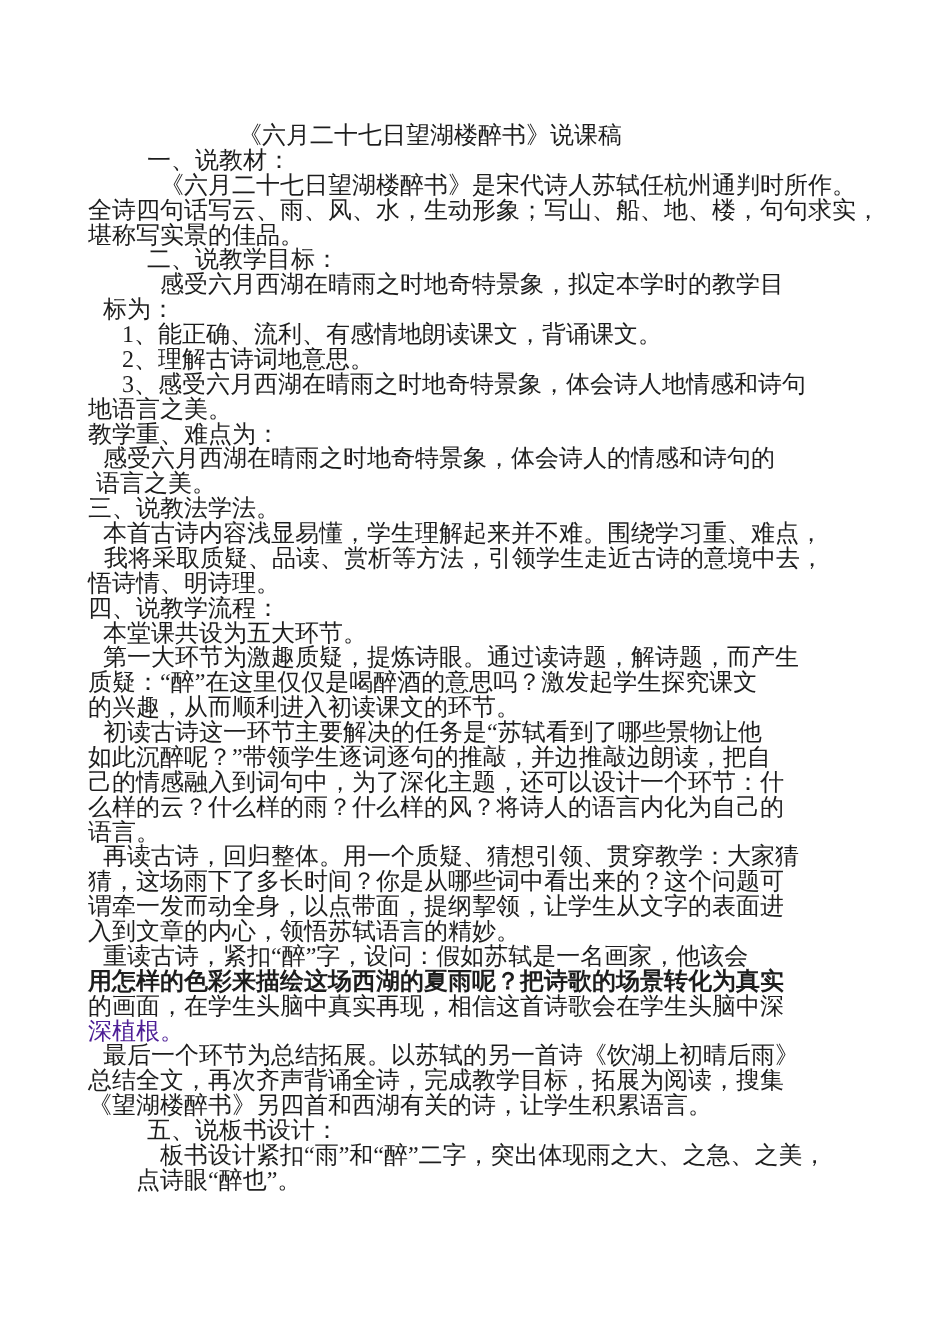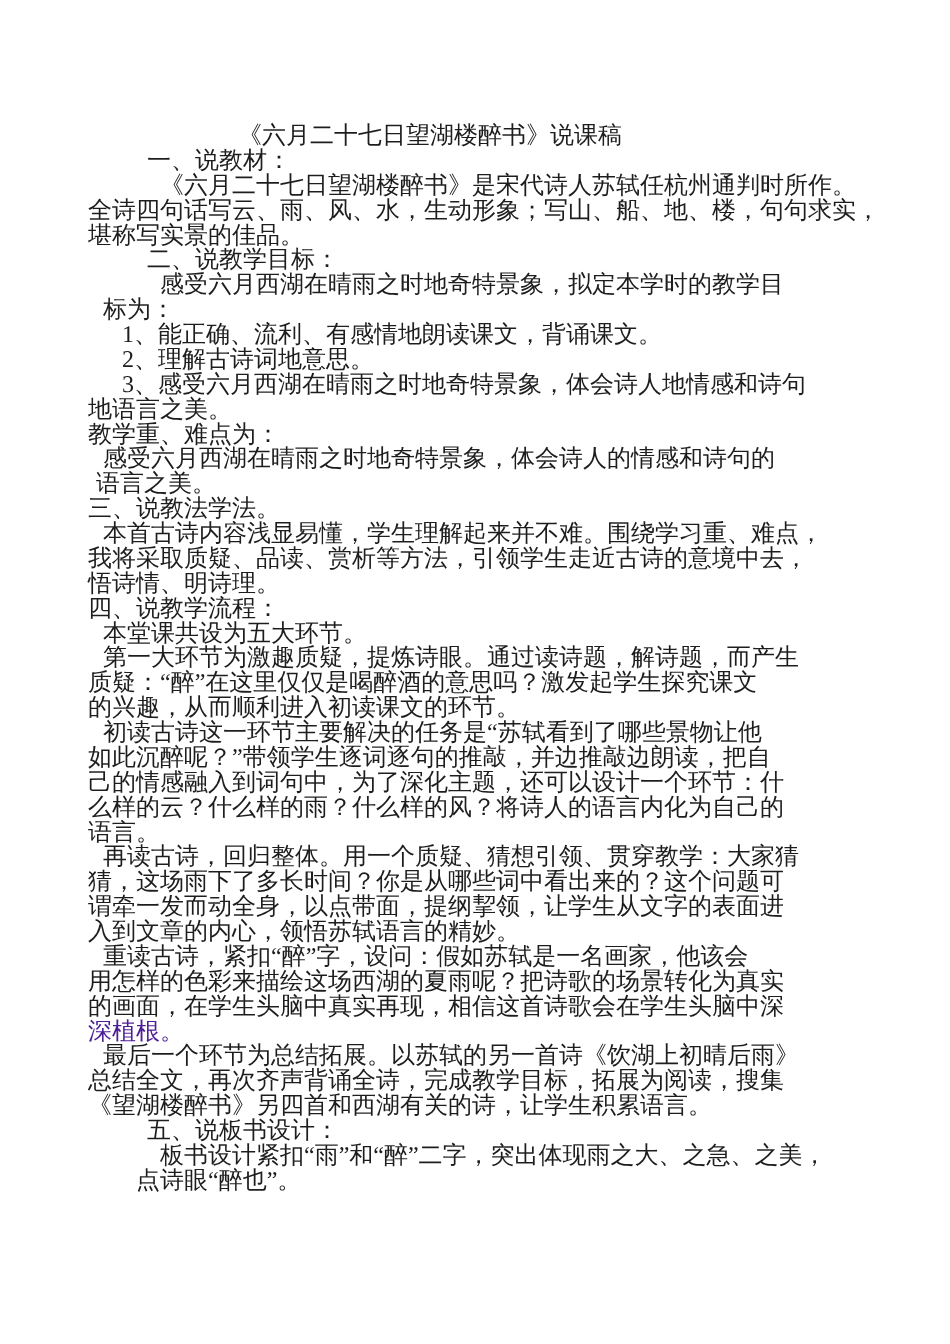--- a/index.html
+++ b/index.html
@@ -44,38 +44,38 @@
       <div class="doc-line" style="color: rgb(29, 29, 29); padding-left: 15px;">标为：</div>
       <div class="doc-line" style="color: rgb(29, 29, 29); padding-left: 34px;">1、能正确、流利、有感情地朗读课文，背诵课文。</div>
       <div class="doc-line" style="color: rgb(29, 29, 29); padding-left: 34px;">2、理解古诗词地意思。</div>
       <div class="doc-line" style="color: rgb(29, 29, 29); padding-left: 34px;">3、感受六月西湖在晴雨之时地奇特景象，体会诗人地情感和诗句</div>
       <div class="doc-line" style="color: rgb(29, 29, 29); padding-left: 0px;">地语言之美。</div>
       <div class="doc-line" style="color: rgb(29, 29, 29); padding-left: 0px;">教学重、难点为：</div>
       <div class="doc-line" style="color: rgb(29, 29, 29); padding-left: 15px;">感受六月西湖在晴雨之时地奇特景象，体会诗人的情感和诗句的</div>
       <div class="doc-line" style="color: rgb(29, 29, 29); padding-left: 0px; margin-left: 8px;">语言之美。</div>
       <div class="doc-line" style="color: rgb(29, 29, 29); padding-left: 0px;">三、说教法学法。</div>
       <div class="doc-line" style="color: rgb(29, 29, 29); padding-left: 15px;">本首古诗内容浅显易懂，学生理解起来并不难。围绕学习重、难点，</div>
-      <div class="doc-line" style="color: rgb(29, 29, 29); padding-left: 0px;">我将采取质疑、品读、赏析等方法，引领学生走近古诗的意境中去，</div>
+      <div class="doc-line" style="color: rgb(29, 29, 29); padding-left: 0px; margin-left: 16px;">我将采取质疑、品读、赏析等方法，引领学生走近古诗的意境中去，</div>
       <div class="doc-line" style="color: rgb(29, 29, 29); padding-left: 0px;">悟诗情、明诗理。</div>
       <div class="doc-line" style="color: rgb(29, 29, 29); padding-left: 0px;">四、说教学流程：</div>
       <div class="doc-line" style="color: rgb(29, 29, 29); padding-left: 15px;">本堂课共设为五大环节。</div>
       <div class="doc-line" style="color: rgb(29, 29, 29); padding-left: 15px;">第一大环节为激趣质疑，提炼诗眼。通过读诗题，解诗题，而产生</div>
       <div class="doc-line" style="color: rgb(29, 29, 29); padding-left: 0px;">质疑：“醉”在这里仅仅是喝醉酒的意思吗？激发起学生探究课文</div>
       <div class="doc-line" style="color: rgb(29, 29, 29); padding-left: 0px;">的兴趣，从而顺利进入初读课文的环节。</div>
       <div class="doc-line" style="color: rgb(29, 29, 29); padding-left: 15px;">初读古诗这一环节主要解决的任务是“苏轼看到了哪些景物让他</div>
       <div class="doc-line" style="color: rgb(29, 29, 29); padding-left: 0px;">如此沉醉呢？”带领学生逐词逐句的推敲，并边推敲边朗读，把自</div>
       <div class="doc-line" style="color: rgb(29, 29, 29); padding-left: 0px;">己的情感融入到词句中，为了深化主题，还可以设计一个环节：什</div>
       <div class="doc-line" style="color: rgb(29, 29, 29); padding-left: 0px;">么样的云？什么样的雨？什么样的风？将诗人的语言内化为自己的</div>
       <div class="doc-line" style="color: rgb(29, 29, 29); padding-left: 0px;">语言。</div>
       <div class="doc-line" style="color: rgb(29, 29, 29); padding-left: 15px;">再读古诗，回归整体。用一个质疑、猜想引领、贯穿教学：大家猜</div>
       <div class="doc-line" style="color: rgb(29, 29, 29); padding-left: 0px;">猜，这场雨下了多长时间？你是从哪些词中看出来的？这个问题可</div>
       <div class="doc-line" style="color: rgb(29, 29, 29); padding-left: 0px;">谓牵一发而动全身，以点带面，提纲挈领，让学生从文字的表面进</div>
       <div class="doc-line" style="color: rgb(29, 29, 29); padding-left: 0px;">入到文章的内心，领悟苏轼语言的精妙。</div>
       <div class="doc-line" style="color: rgb(29, 29, 29); padding-left: 15px;">重读古诗，紧扣“醉”字，设问：假如苏轼是一名画家，他该会</div>
-      <div class="doc-line" style="color: rgb(29, 29, 29); padding-left: 0px;">用怎样的色彩来描绘这场西湖的夏雨呢？把诗歌的场景转化为真实</div>
+      <div class="doc-line" style="color: rgb(29, 29, 29); padding-left: 0px; font-weight: bold;">用怎样的色彩来描绘这场西湖的夏雨呢？把诗歌的场景转化为真实</div>
       <div class="doc-line" style="color: rgb(29, 29, 29); padding-left: 0px;">的画面，在学生头脑中真实再现，相信这首诗歌会在学生头脑中深</div>
       <div class="doc-line" style="color: #4c1d95; padding-left: 0px;">深植根。</div>
       <div class="doc-line" style="color: rgb(29, 29, 29); padding-left: 15px;">最后一个环节为总结拓展。以苏轼的另一首诗《饮湖上初晴后雨》</div>
       <div class="doc-line" style="color: rgb(29, 29, 29); padding-left: 0px;">总结全文，再次齐声背诵全诗，完成教学目标，拓展为阅读，搜集</div>
       <div class="doc-line" style="color: rgb(29, 29, 29); padding-left: 0px;">《望湖楼醉书》另四首和西湖有关的诗，让学生积累语言。</div>
       <div class="doc-line" style="color: rgb(29, 29, 29); padding-left: 59px;">五、说板书设计：</div>
       <div class="doc-line" style="color: rgb(29, 29, 29); padding-left: 72px;">板书设计紧扣“雨”和“醉”二字，突出体现雨之大、之急、之美，</div>
       <div class="doc-line" style="color: rgb(29, 29, 29); padding-left: 48px;">点诗眼“醉也”。</div>
     </div>
 </div>

